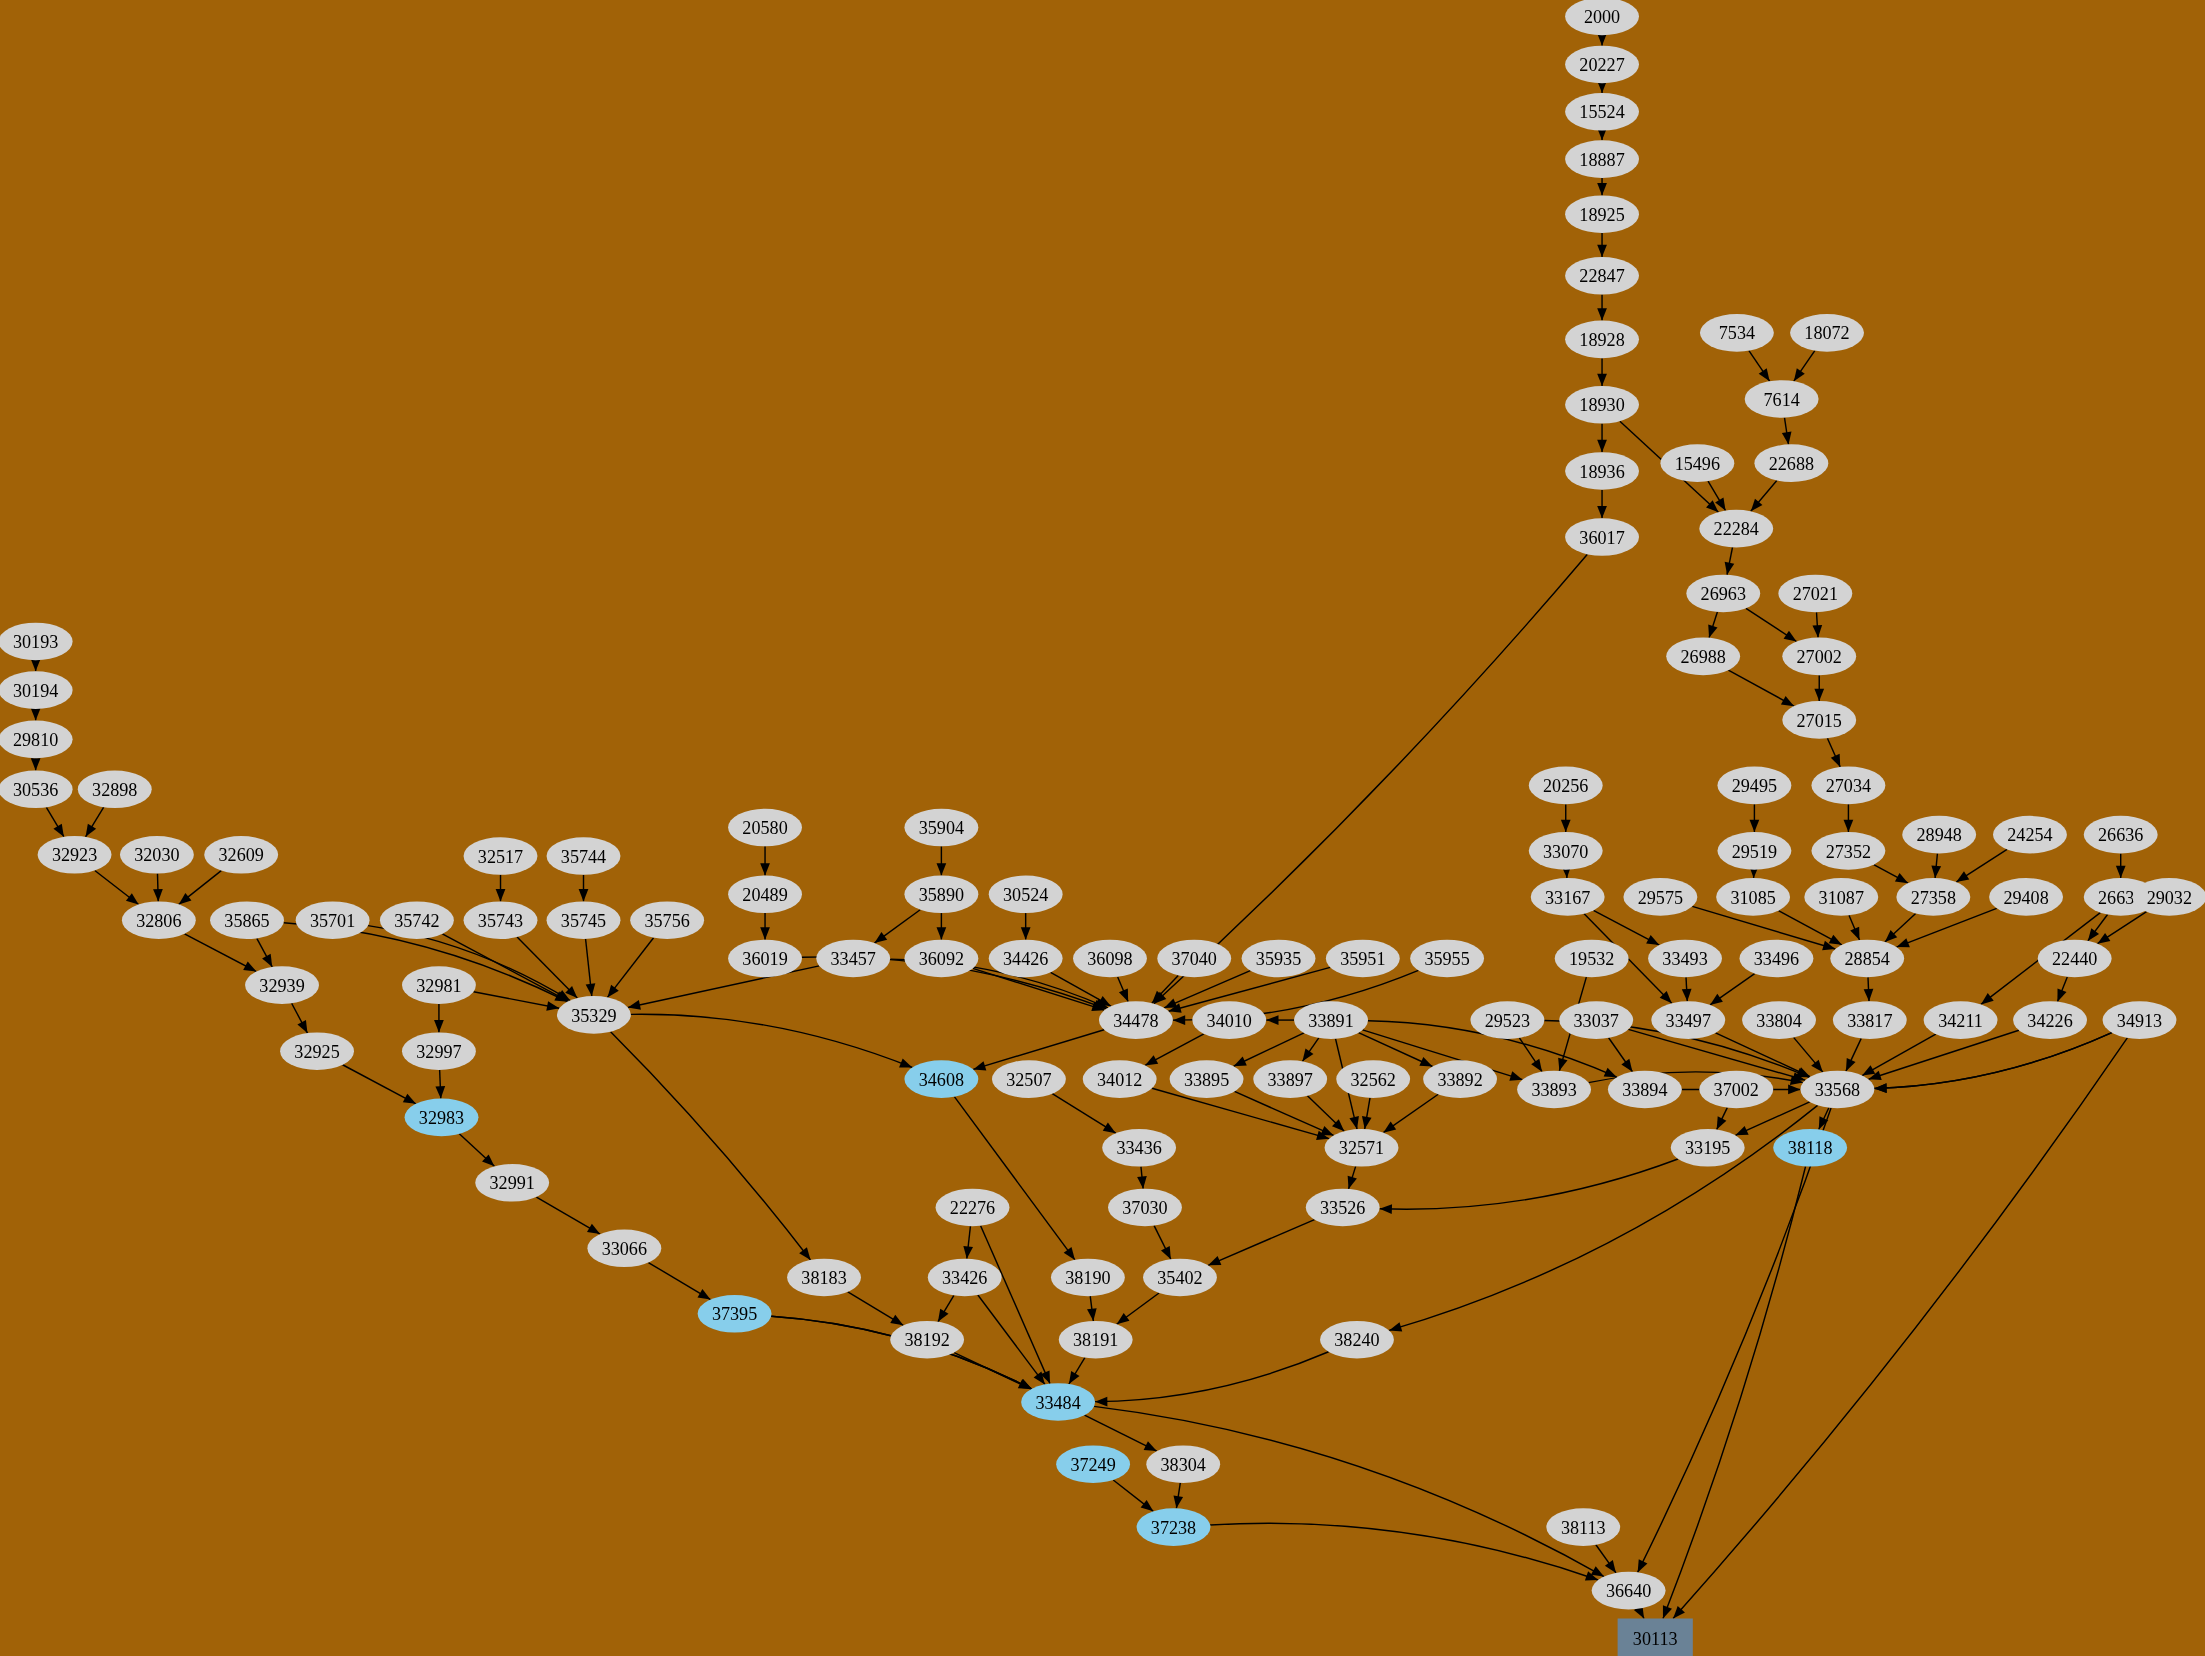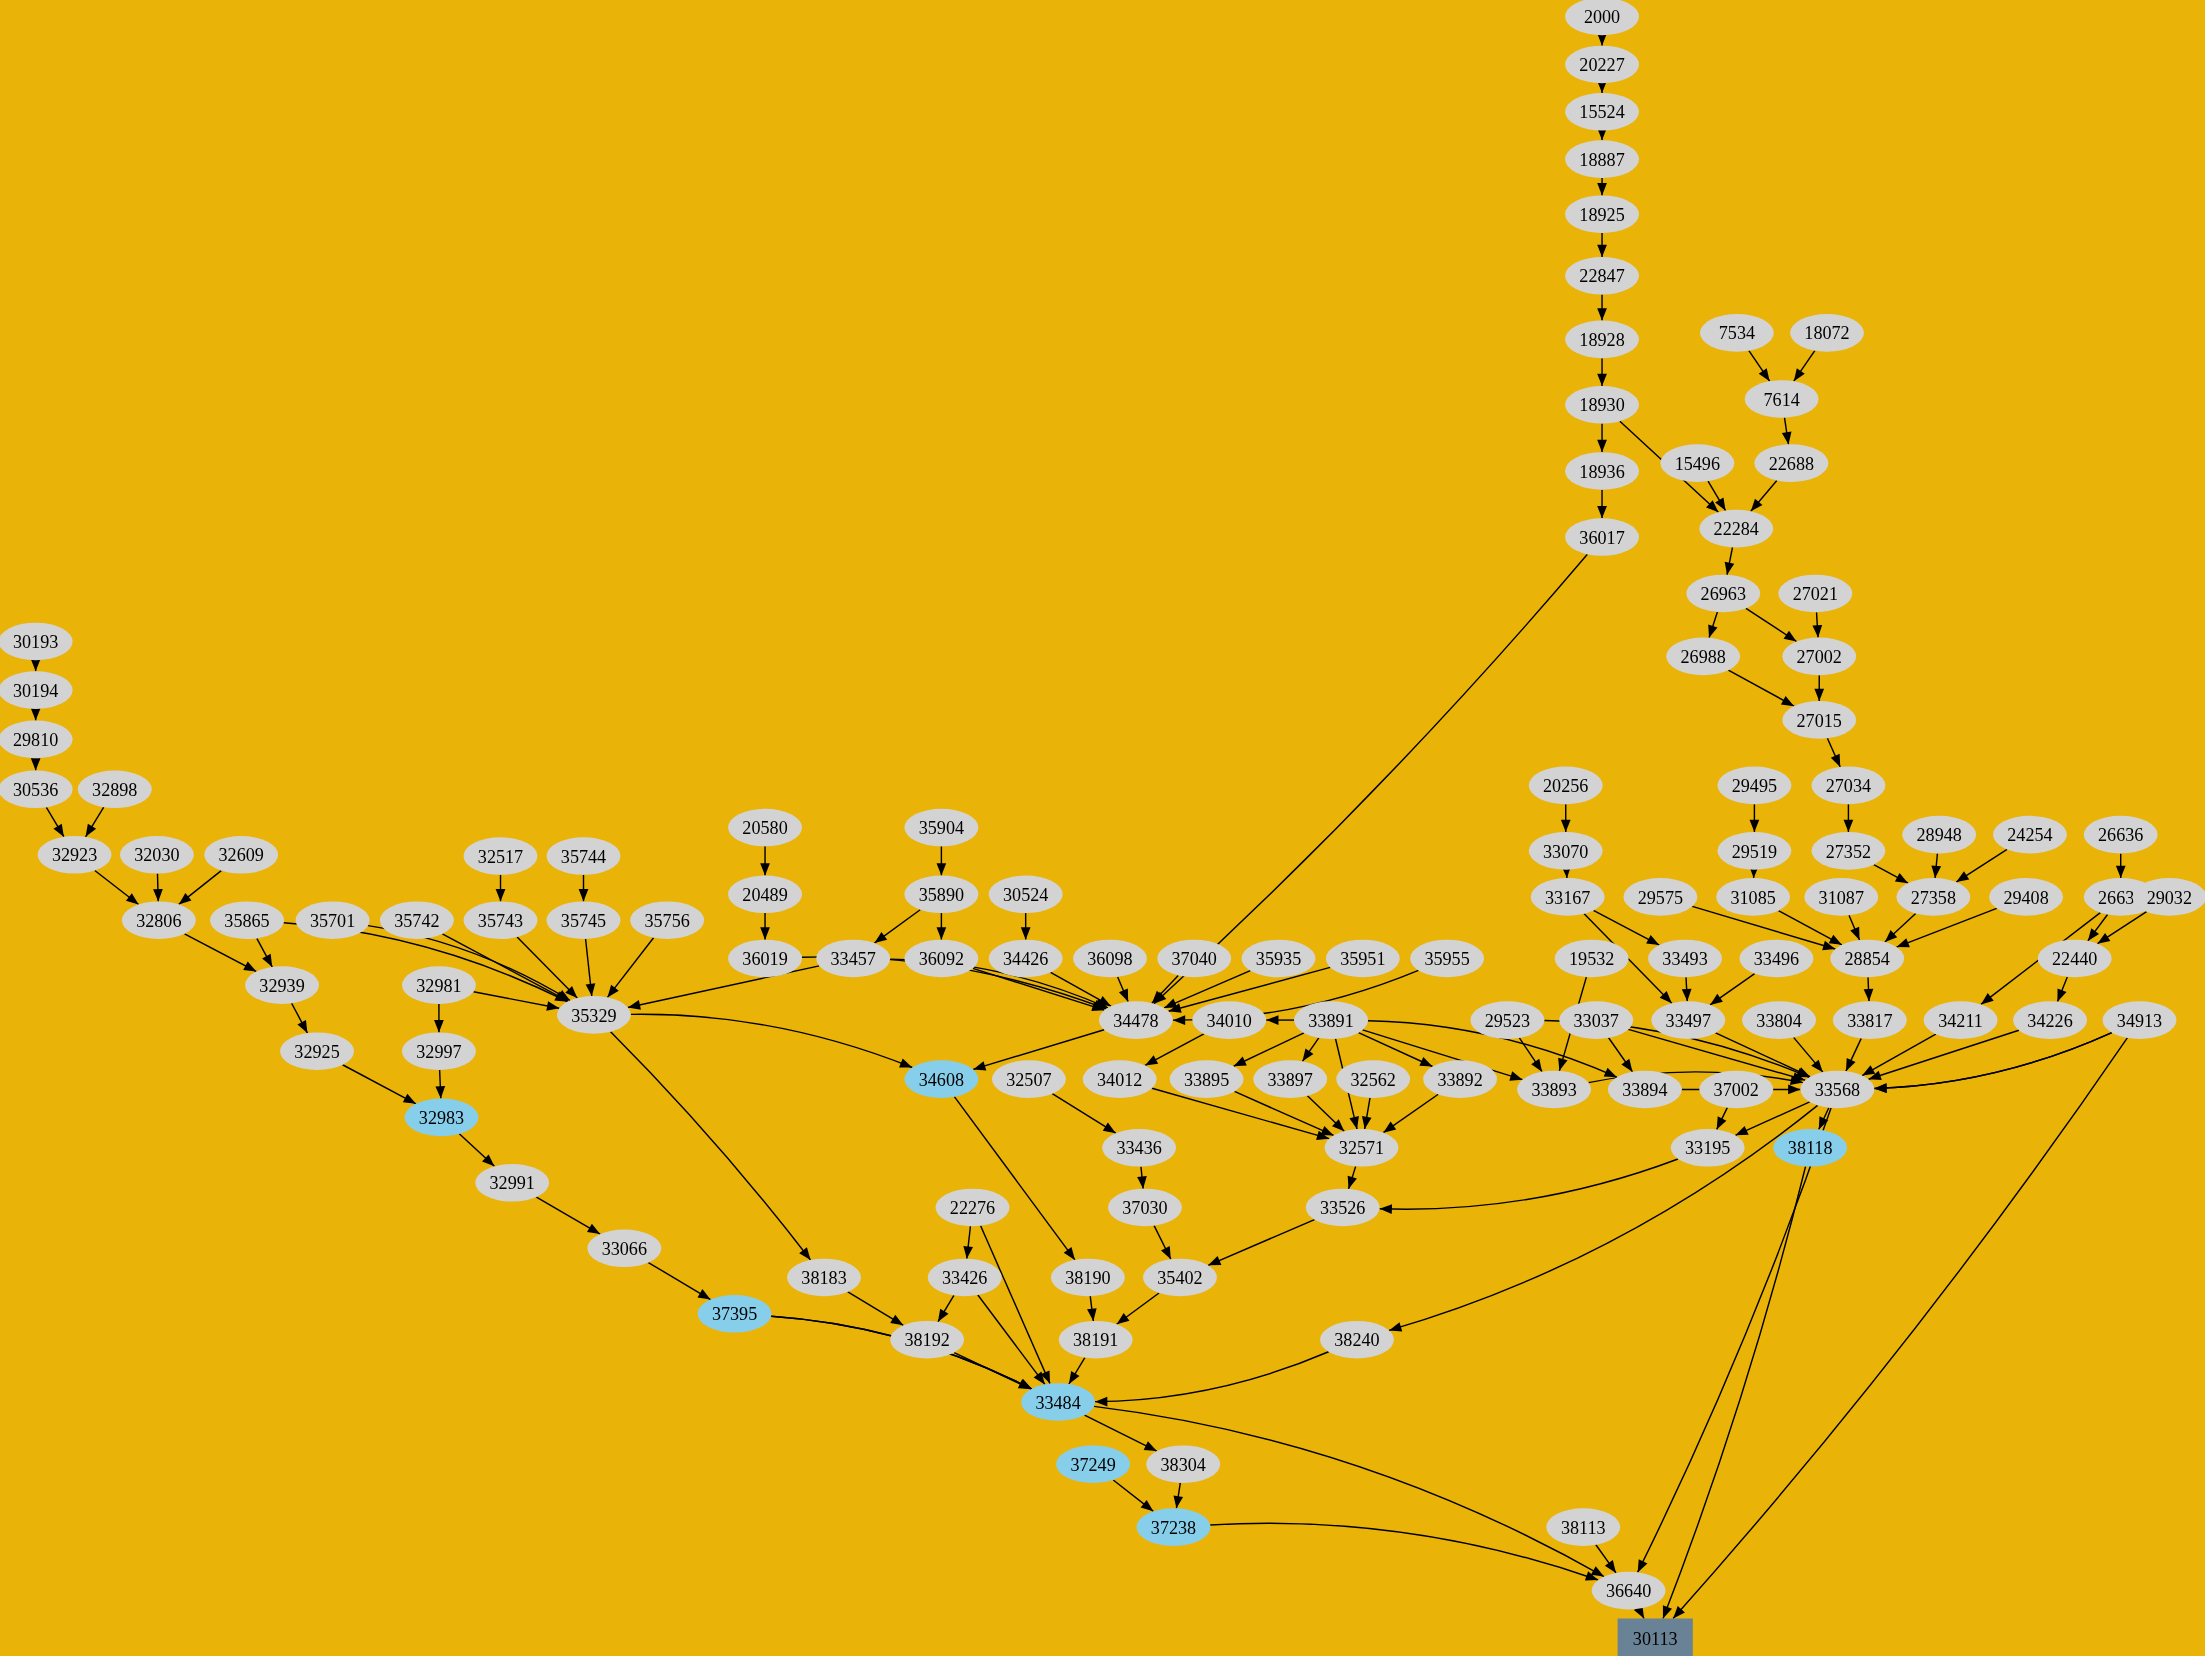--- a/index.html
+++ b/index.html
@@ -4,21 +4,21 @@
 <style>
   html, body {
     margin: 0;
     padding: 0;
     background: #ffffff;
   }
   #graph-root {
     position: relative;
     width: 2205px;
     height: 1657px;
-    background: #eab308;
+    background: #a16207;
     font-family: "Liberation Serif", serif;
   }
   svg#graph-canvas {
     display: block;
     width: 2205px;
     height: 1657px;
   }
   .node-ellipse {
     stroke: none;
   }

